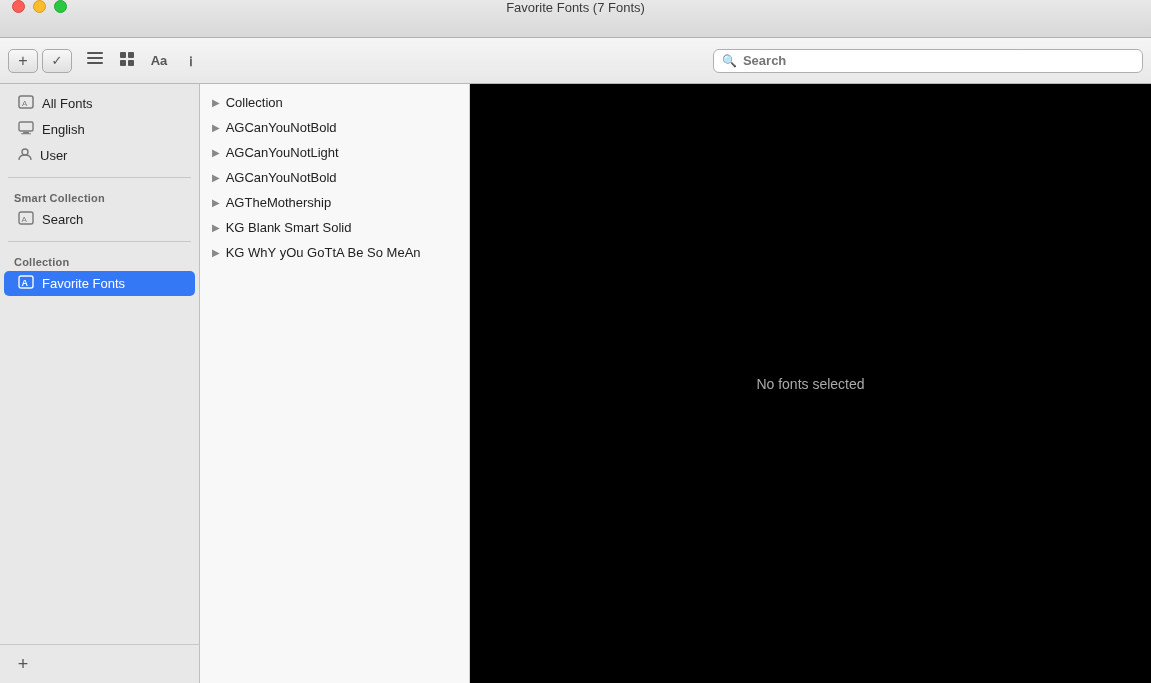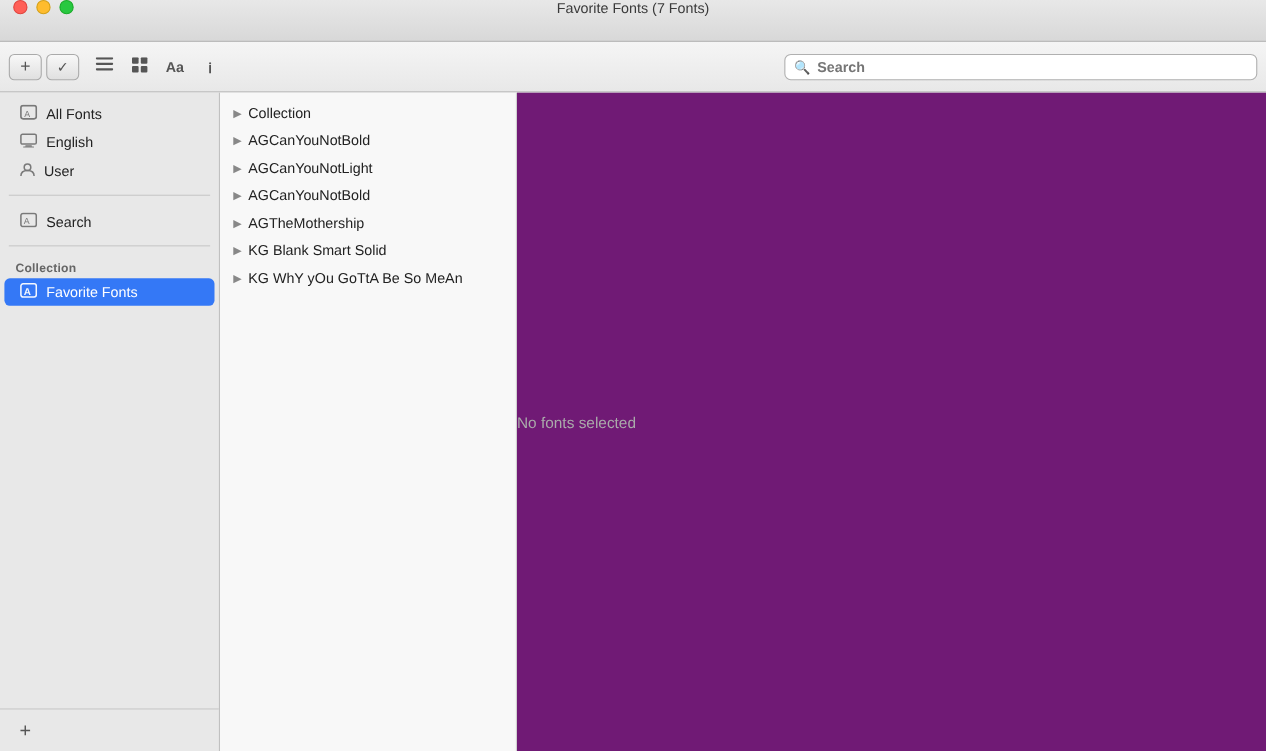--- a/index.html
+++ b/index.html
@@ -233,23 +233,24 @@
 
     .font-arrow {
       color: #888;
       font-size: 10px;
       flex-shrink: 0;
     }
 
     
     .preview-panel {
       flex: 1;
-      background: #701a75;
-      display: flex;
-      align-items: center;
+      background: #000000;
+      display: flex;
+      align-items: center;
+      justify-content: center;
       color: #aaa;
       font-size: 14px;
     }
 
     .no-selection-text {
       color: #aaaaaa;
       font-size: 14px;
     }
   </style>
 </head>
@@ -336,20 +337,21 @@
             <path d="M1 13c0-3.314 2.686-5 6-5s6 1.686 6 5" stroke="#555" stroke-width="1.4" fill="none"></path>
           </svg>
         </span>
         <span>User</span>
       </div>
     </div>
 
     <div class="sidebar-divider"></div>
 
     <div class="sidebar-section">
+      <div class="sidebar-section-label">Smart Collection</div>
       <div class="sidebar-item">
         <span class="sidebar-item-icon">
           <svg width="16" height="14" viewBox="0 0 16 14" fill="none">
             <rect x="1" y="1" width="14" height="12" rx="2" stroke="#555" stroke-width="1.4" fill="none"></rect>
             <text x="3.5" y="11" font-size="8" fill="#555" font-family="sans-serif">A</text>
           </svg>
         </span>
         <span>Search</span>
       </div>
     </div>

